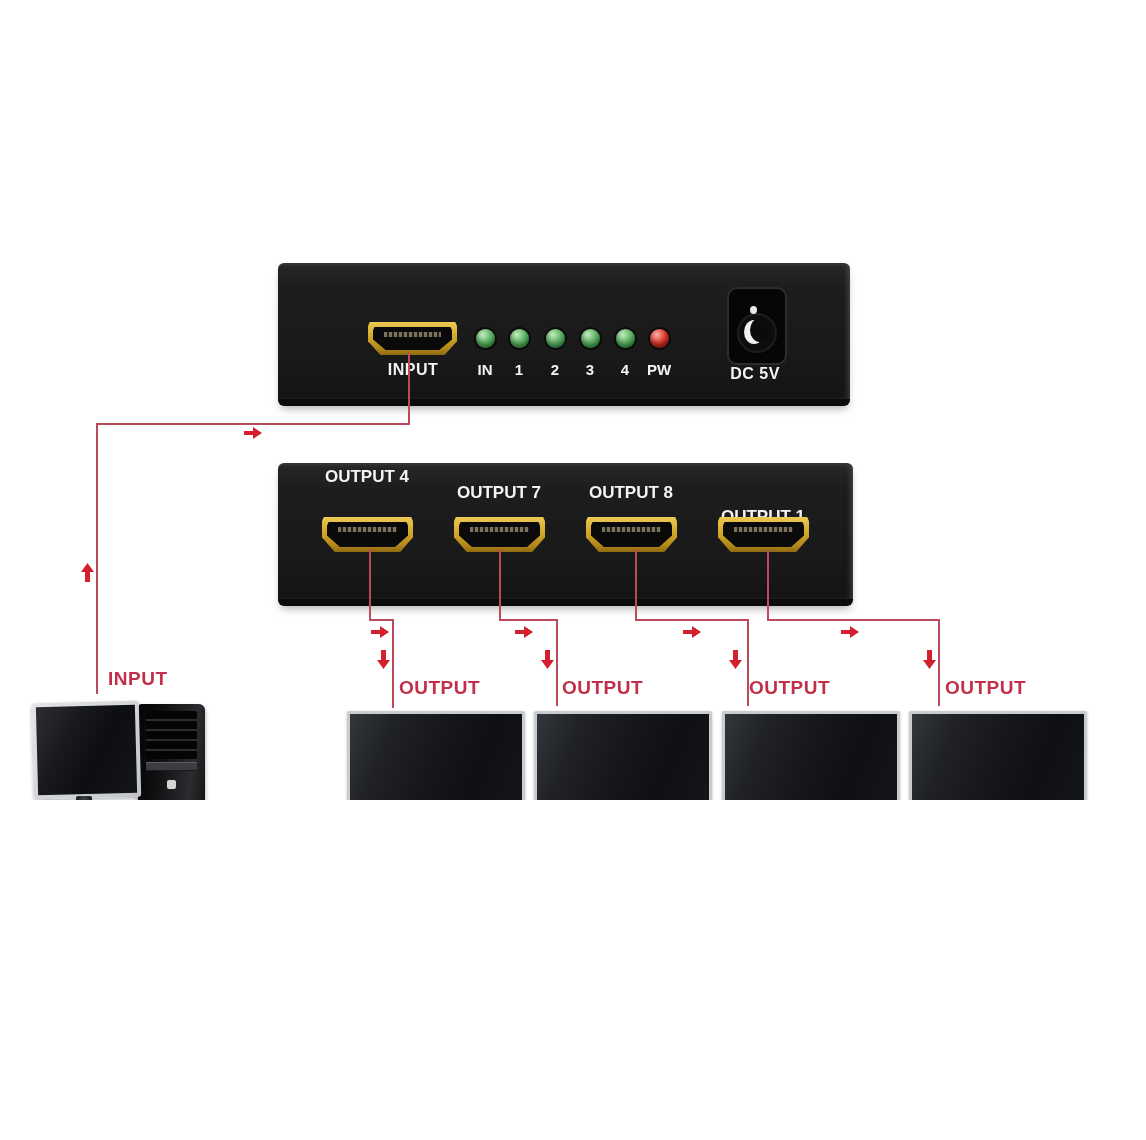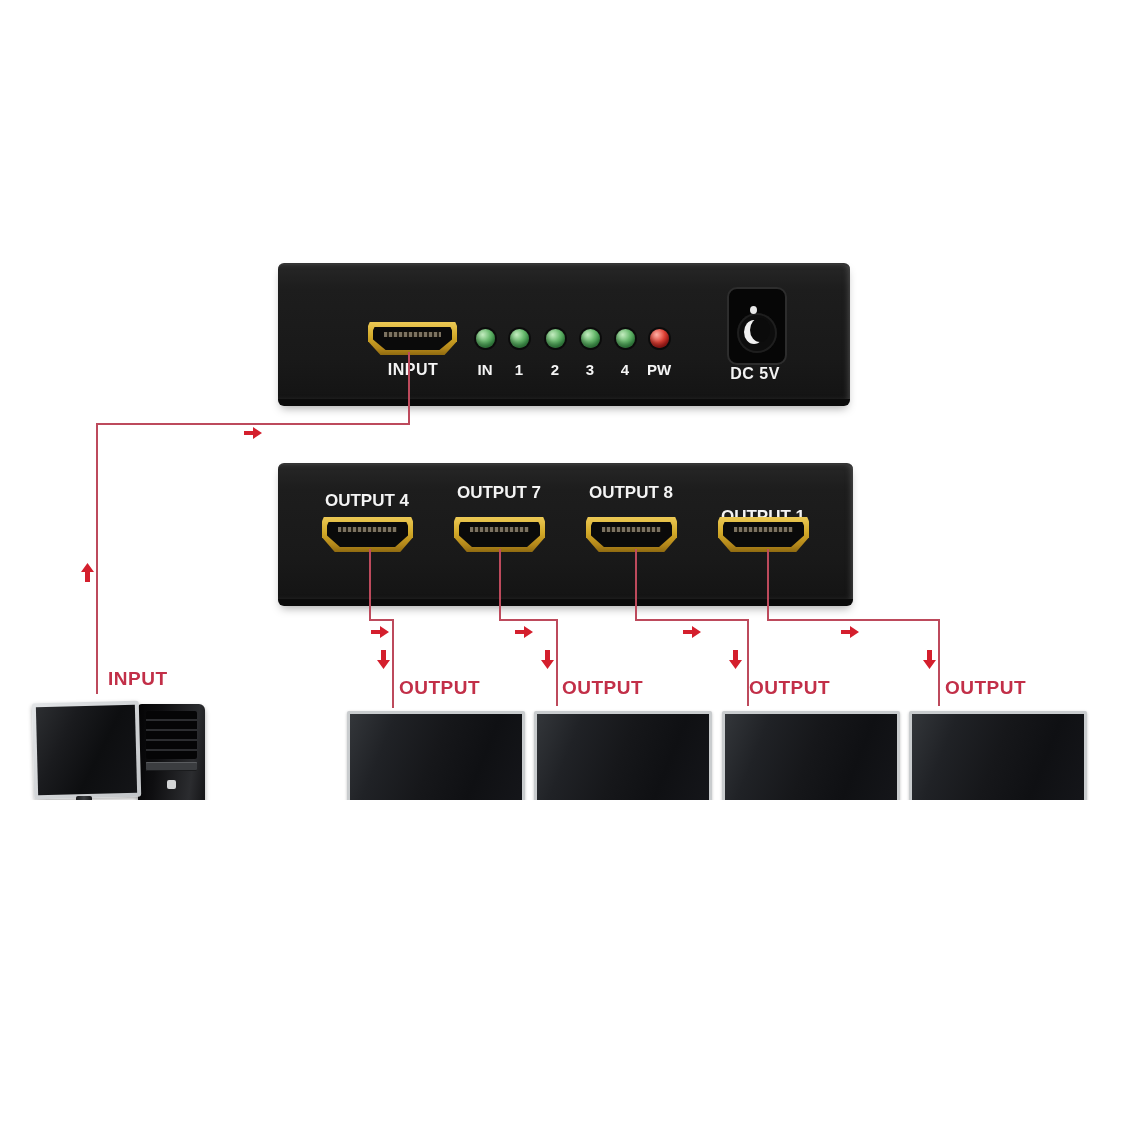--- a/index.html
+++ b/index.html
@@ -103,21 +103,21 @@
 
     <div class="dc" style="left:449px;top:22px;width:56px;height:74px;">
       <div class="barrel"></div>
       <div class="pin"></div>
     </div>
     <div class="wlabel" style="left:417px;top:100px;width:120px;font-size:16px;letter-spacing:.5px;">DC 5V</div>
   </div>
 
   <div class="device" style="left:278px;top:463px;width:575px;height:134px;">
 
-    <div class="wlabel" style="left:29px;top:2px;width:120px;font-size:17px;margin-top:24px;">OUTPUT 4</div>
+    <div class="wlabel" style="left:29px;top:2px;width:120px;font-size:17px;">OUTPUT 4</div>
     <div class="wlabel" style="left:161px;top:18px;width:120px;font-size:17px;">OUTPUT 7</div>
     <div class="wlabel" style="left:293px;top:18px;width:120px;font-size:17px;">OUTPUT 8</div>
     <div class="wlabel" style="left:425px;top:18px;width:120px;font-size:17px;margin-top:24px;">OUTPUT 1</div>
 
     <div class="hdmi" style="left:44px;top:52px;width:91px;height:35px;">
       <div class="shell"></div>
         <div class="cavity"></div>
         <div class="pins"></div>
     </div>
     <div class="hdmi" style="left:176px;top:52px;width:91px;height:35px;">

